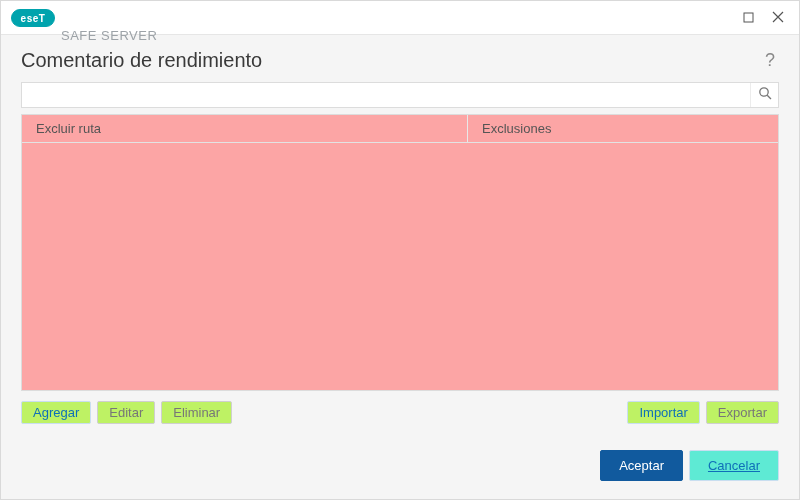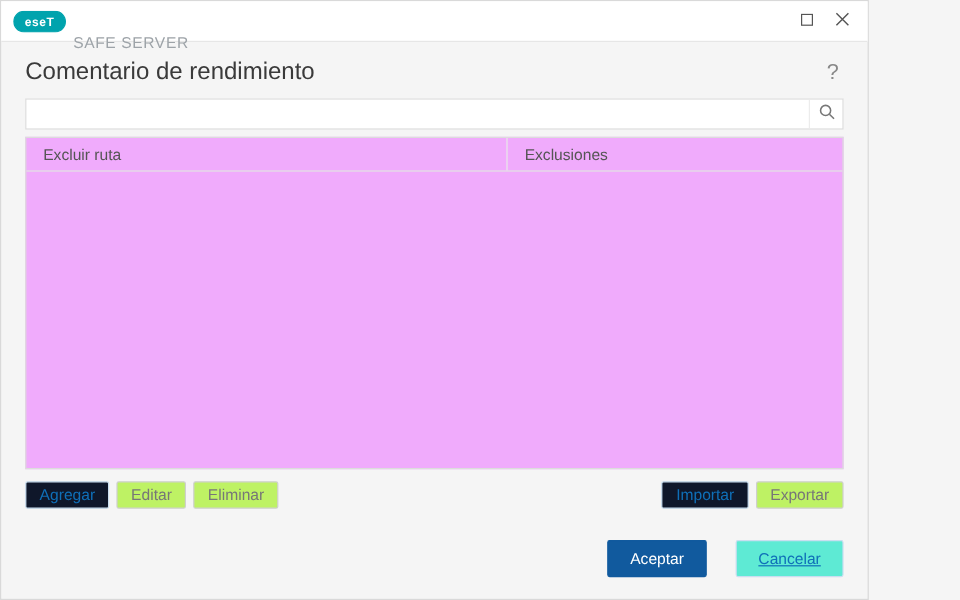--- a/index.html
+++ b/index.html
@@ -1,50 +1,50 @@
 <!DOCTYPE html>
 <html><head>
 <meta charset="utf-8">
 <style>
   * { box-sizing: border-box; margin: 0; padding: 0; }
   html, body { width: 800px; height: 500px; font-family: "Segoe UI", Arial, sans-serif; background: #f5f5f5; color: #404040; overflow: hidden; }
-  .window { width: 724px; height: 500px; display: flex; flex-direction: column; border: 1px solid #d9d9d9; }
+  .window { width: 800px; height: 500px; display: flex; flex-direction: column; border: 1px solid #d9d9d9; }
 
   .titlebar { height: 34px; display: flex; align-items: center; padding: 0 6px 0 10px; background: #ffffff; border-bottom: 1px solid #e6e6e6; }
   .brand { display: flex; align-items: center; gap: 6px; }
   .brand-logo { display: inline-flex; }
   .brand-text { font-size: 13px; letter-spacing: 0.5px; color: #9da3a8; margin-top: 35px; }
   .titlebar-spacer { flex: 1; }
   .win-controls { display: flex; }
   .win-btn { width: 30px; height: 30px; display: flex; align-items: center; justify-content: center; color: #555; cursor: pointer; }
 
   .header { padding: 14px 20px 10px 20px; display: flex; align-items: center; }
   .header h1 { font-size: 20px; font-weight: 400; color: #3a3a3a; }
   .header-spacer { flex: 1; }
   .help { font-size: 18px; color: #888; cursor: pointer; padding: 0 4px; }
 
   .content { flex: 1; padding: 0 20px 0 20px; display: flex; flex-direction: column; }
 
   .searchbar { display: flex; border: 1px solid #dcdcdc; background: #fff; height: 26px; }
   .searchbar input { flex: 1; border: none; outline: none; padding: 0 8px; font-size: 13px; background: transparent; }
   .search-btn { width: 28px; display: flex; align-items: center; justify-content: center; border-left: 1px solid #ececec; cursor: pointer; color: #666; }
 
-  .table-wrap { margin-top: 6px; border: 1px solid #dcdcdc; background: #f0abfc; flex: 1; display: flex; flex-direction: column; }
+  .table-wrap { margin-top: 6px; border: 1px solid #dcdcdc; background: #fca5a5; flex: 1; display: flex; flex-direction: column; }
   .thead { display: flex; border-bottom: 1px solid #e3e3e3; }
   .th { padding: 6px 14px; font-size: 13px; color: #555; }
   .col-path { flex: 0 0 59%; border-right: 1px solid #e8e8e8; }
   .col-comment { flex: 1; }
   .tbody { flex: 1; }
 
   .action-row { display: flex; gap: 6px; padding: 10px 0 6px 0; }
   .action-spacer { flex: 1; }
   .sbtn { padding: 3px 11px; font-size: 13px; border: 1px solid #cfcfcf; background: #bef264; color: #777; border-radius: 2px; }
-  .sbtn.enabled { background: #0f172a; color: #0f6fb8; border-color: #c9def0; cursor: pointer; }
+  .sbtn.enabled { background: #bef264; color: #0f6fb8; border-color: #c9def0; cursor: pointer; }
 
-  .footer { padding: 20px 20px 18px 20px; display: flex; justify-content: flex-end; gap: 24px; }
+  .footer { padding: 20px 20px 18px 20px; display: flex; justify-content: flex-end; gap: 6px; }
   .pbtn { padding: 7px 18px; font-size: 13px; border-radius: 2px; border: 1px solid transparent; cursor: pointer; }
   .pbtn.primary { background: #115a9e; color: #fff; border-color: #115a9e; }
   .pbtn.secondary { background: #5eead4; color: #0f6fb8; border-color: #c9def0; text-decoration: underline; }
 </style>
 </head>
 <body>
 
 <div class="window">
 
   <div class="titlebar">

